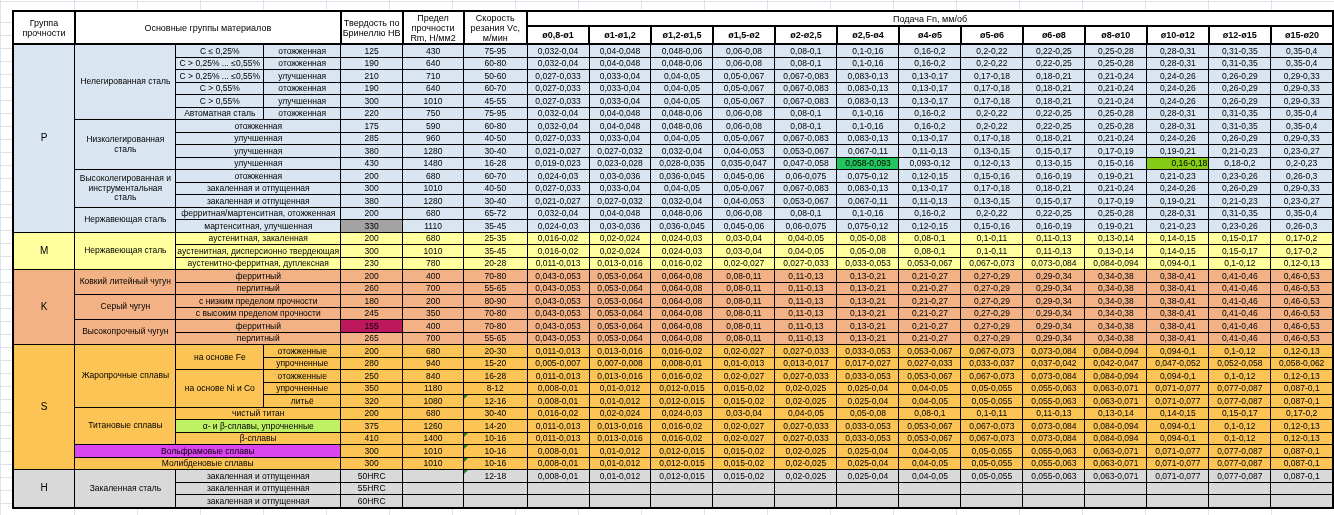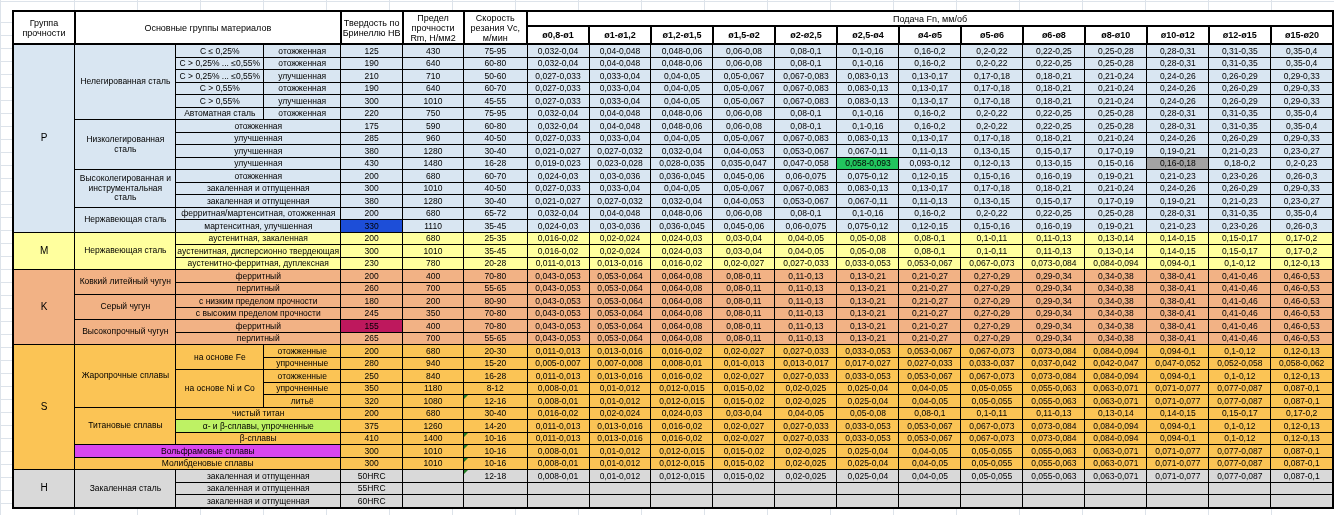--- a/index.html
+++ b/index.html
@@ -288,21 +288,21 @@
         <td style="background: rgb(217, 230, 242);">0,019-0,023</td>
         <td style="background: rgb(217, 230, 242);">0,023-0,028</td>
         <td style="background: rgb(217, 230, 242);">0,028-0,035</td>
         <td style="background: rgb(217, 230, 242);">0,035-0,047</td>
         <td style="background: rgb(217, 230, 242);">0,047-0,058</td>
         <td style="background: #22c55e;">0,058-0,093</td>
         <td style="background: rgb(217, 230, 242);">0,093-0,12</td>
         <td style="background: rgb(217, 230, 242);">0,12-0,13</td>
         <td style="background: rgb(217, 230, 242);">0,13-0,15</td>
         <td style="background: rgb(217, 230, 242);">0,15-0,16</td>
-        <td style="background: #a3a3a3;">0,16-0,18</td>
+        <td style="background: #84cc16; text-align: right;">0,16-0,18</td>
         <td style="background: rgb(217, 230, 242);">0,18-0,2</td>
         <td style="background: rgb(217, 230, 242);">0,2-0,23</td>
       </tr>
       <tr>
         <td rowspan="3" class="wrap" style="background: rgb(217, 230, 242);">Высоколегированная и инструментальная сталь</td>
         <td colspan="2" style="background: rgb(217, 230, 242);">отожженная</td>
         <td style="background: rgb(217, 230, 242);">200</td>
         <td style="background: rgb(217, 230, 242);">680</td>
         <td style="background: rgb(217, 230, 242);">60-70</td>
         <td style="background: rgb(217, 230, 242);">0,024-0,03</td>
@@ -372,21 +372,21 @@
         <td style="background: rgb(217, 230, 242);">0,16-0,2</td>
         <td style="background: rgb(217, 230, 242);">0,2-0,22</td>
         <td style="background: rgb(217, 230, 242);">0,22-0,25</td>
         <td style="background: rgb(217, 230, 242);">0,25-0,28</td>
         <td style="background: rgb(217, 230, 242);">0,28-0,31</td>
         <td style="background: rgb(217, 230, 242);">0,31-0,35</td>
         <td style="background: rgb(217, 230, 242);">0,35-0,4</td>
       </tr>
       <tr>
         <td colspan="2" style="background: rgb(217, 230, 242);">мартенситная, улучшенная</td>
-        <td style="background: #1d4ed8; margin-left: 32px;">330</td>
+        <td style="background: #a3a3a3; margin-left: 32px;">330</td>
         <td style="background: rgb(217, 230, 242);">1110</td>
         <td style="background: rgb(217, 230, 242);">35-45</td>
         <td style="background: rgb(217, 230, 242);">0,024-0,03</td>
         <td style="background: rgb(217, 230, 242);">0,03-0,036</td>
         <td style="background: rgb(217, 230, 242);">0,036-0,045</td>
         <td style="background: rgb(217, 230, 242);">0,045-0,06</td>
         <td style="background: rgb(217, 230, 242);">0,06-0,075</td>
         <td style="background: rgb(217, 230, 242);">0,075-0,12</td>
         <td style="background: rgb(217, 230, 242);">0,12-0,15</td>
         <td style="background: rgb(217, 230, 242);">0,15-0,16</td>

